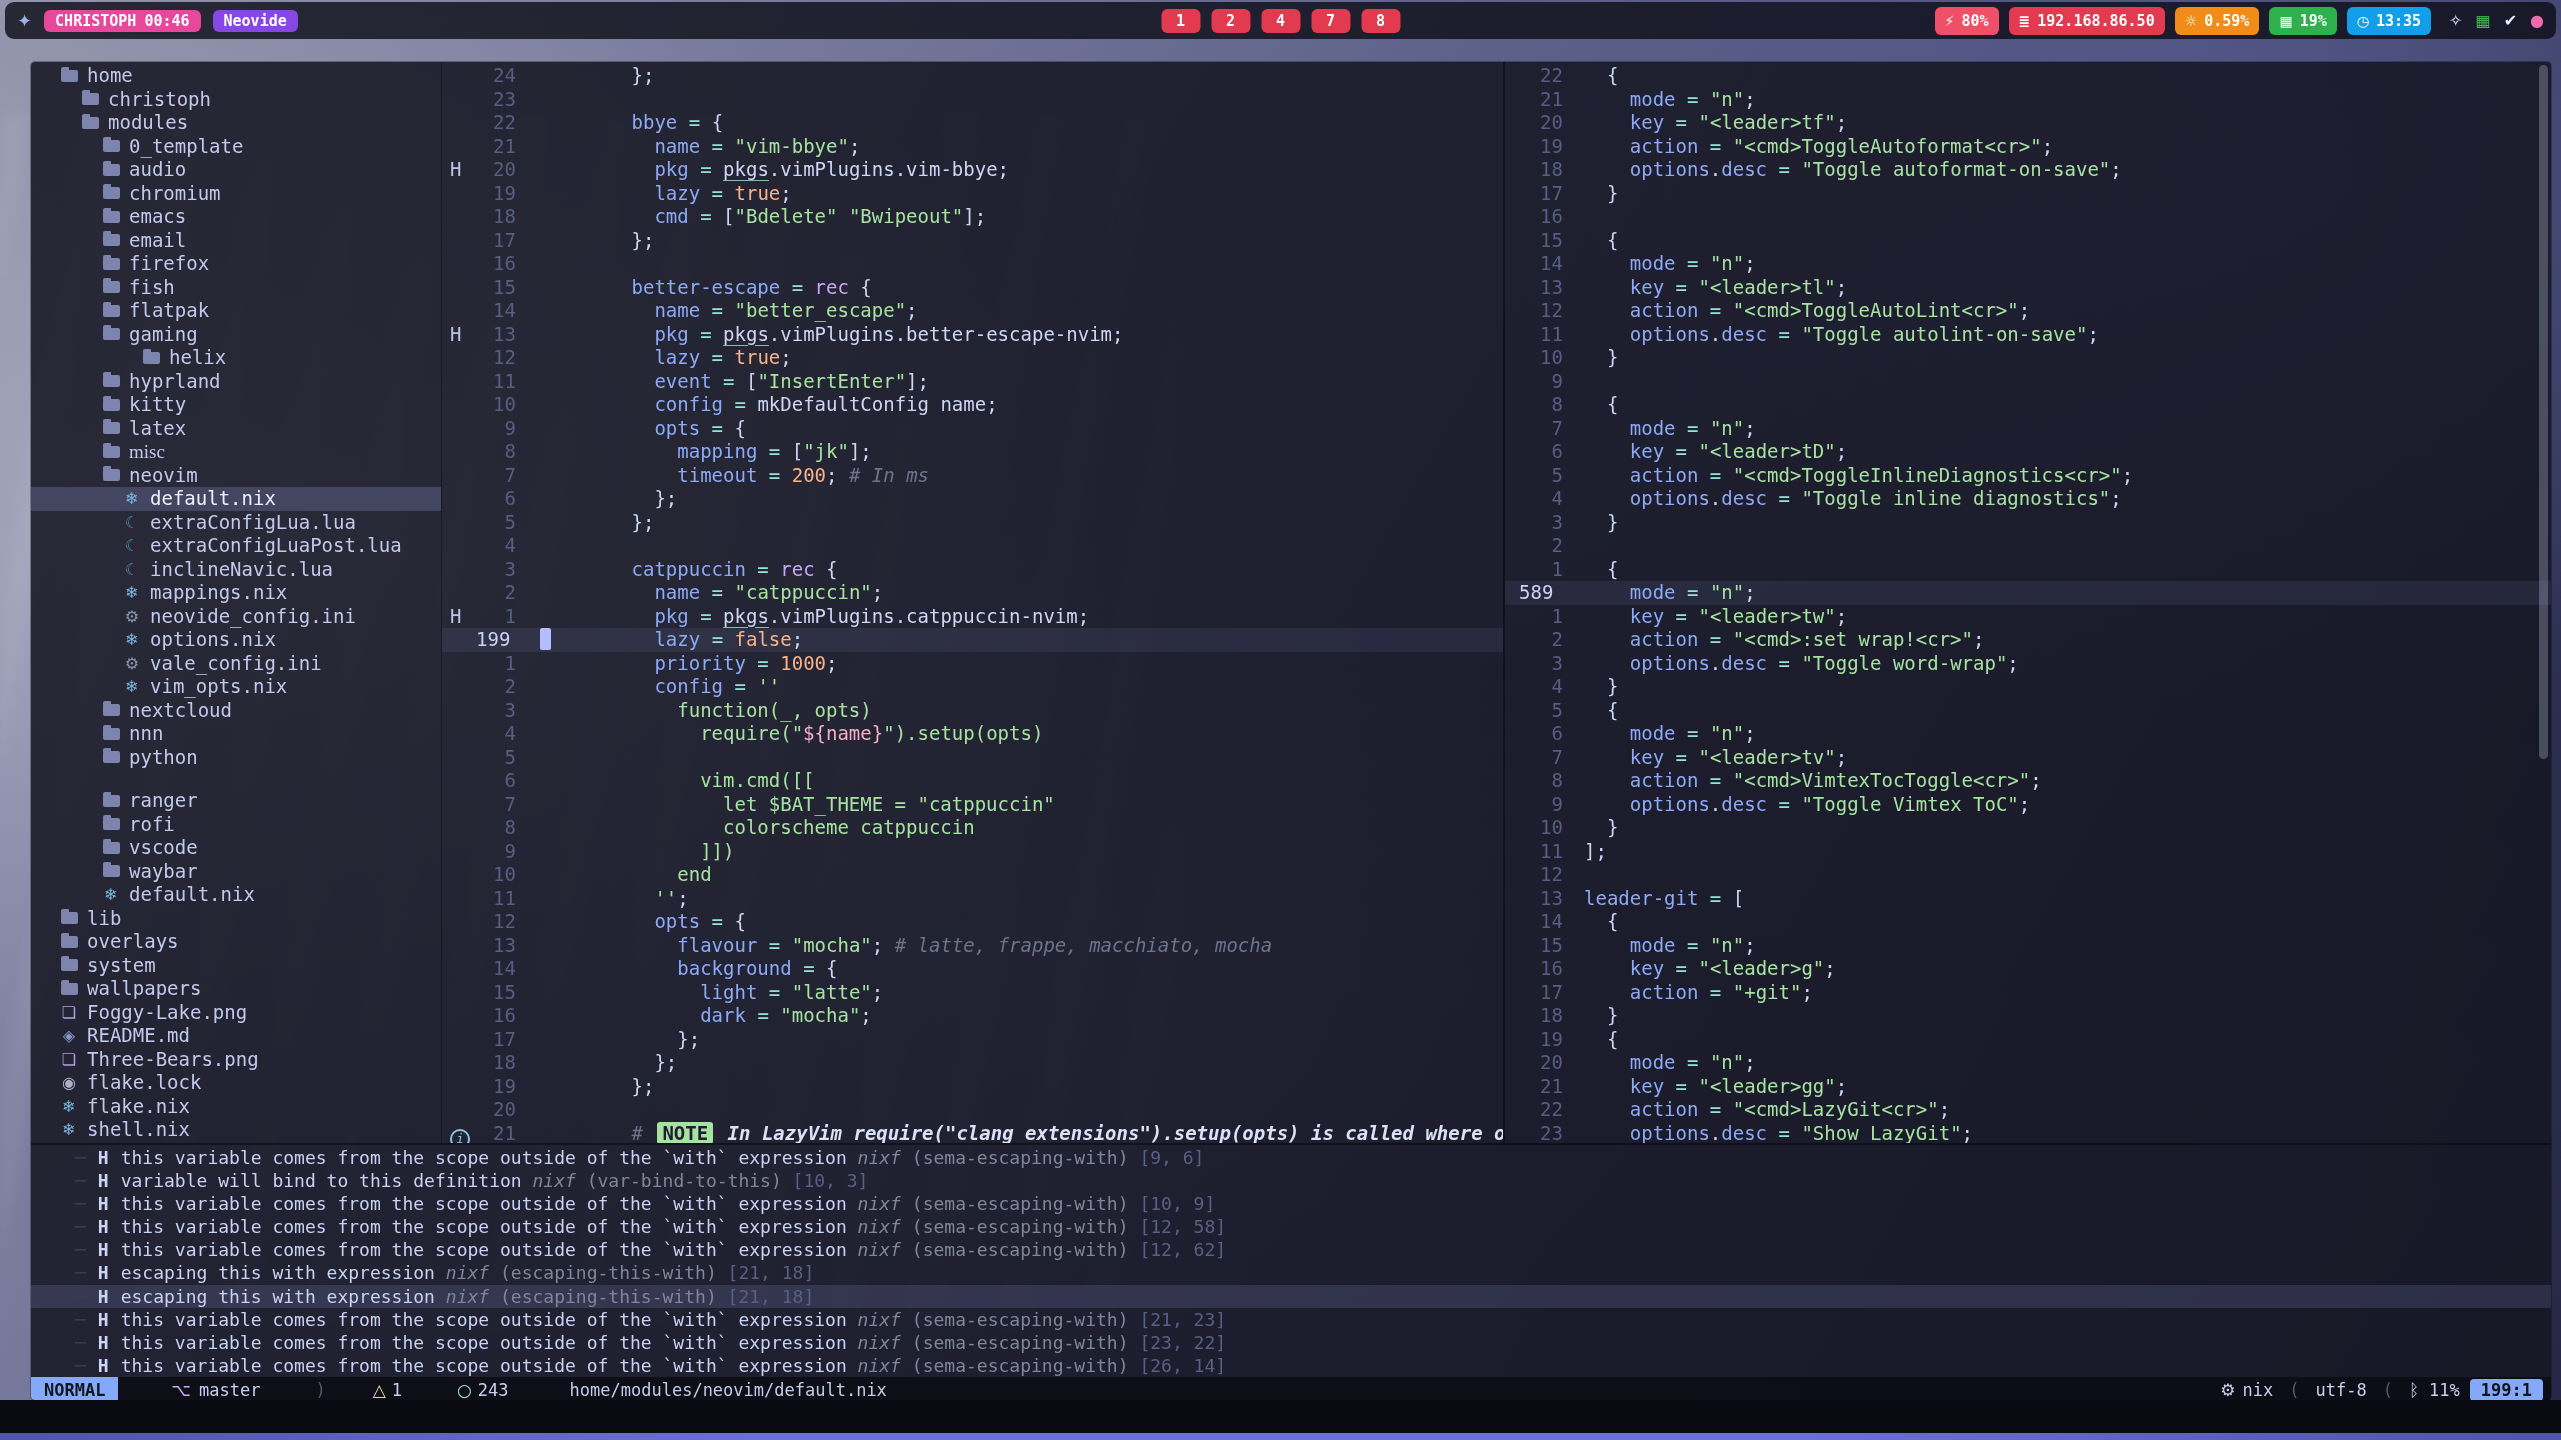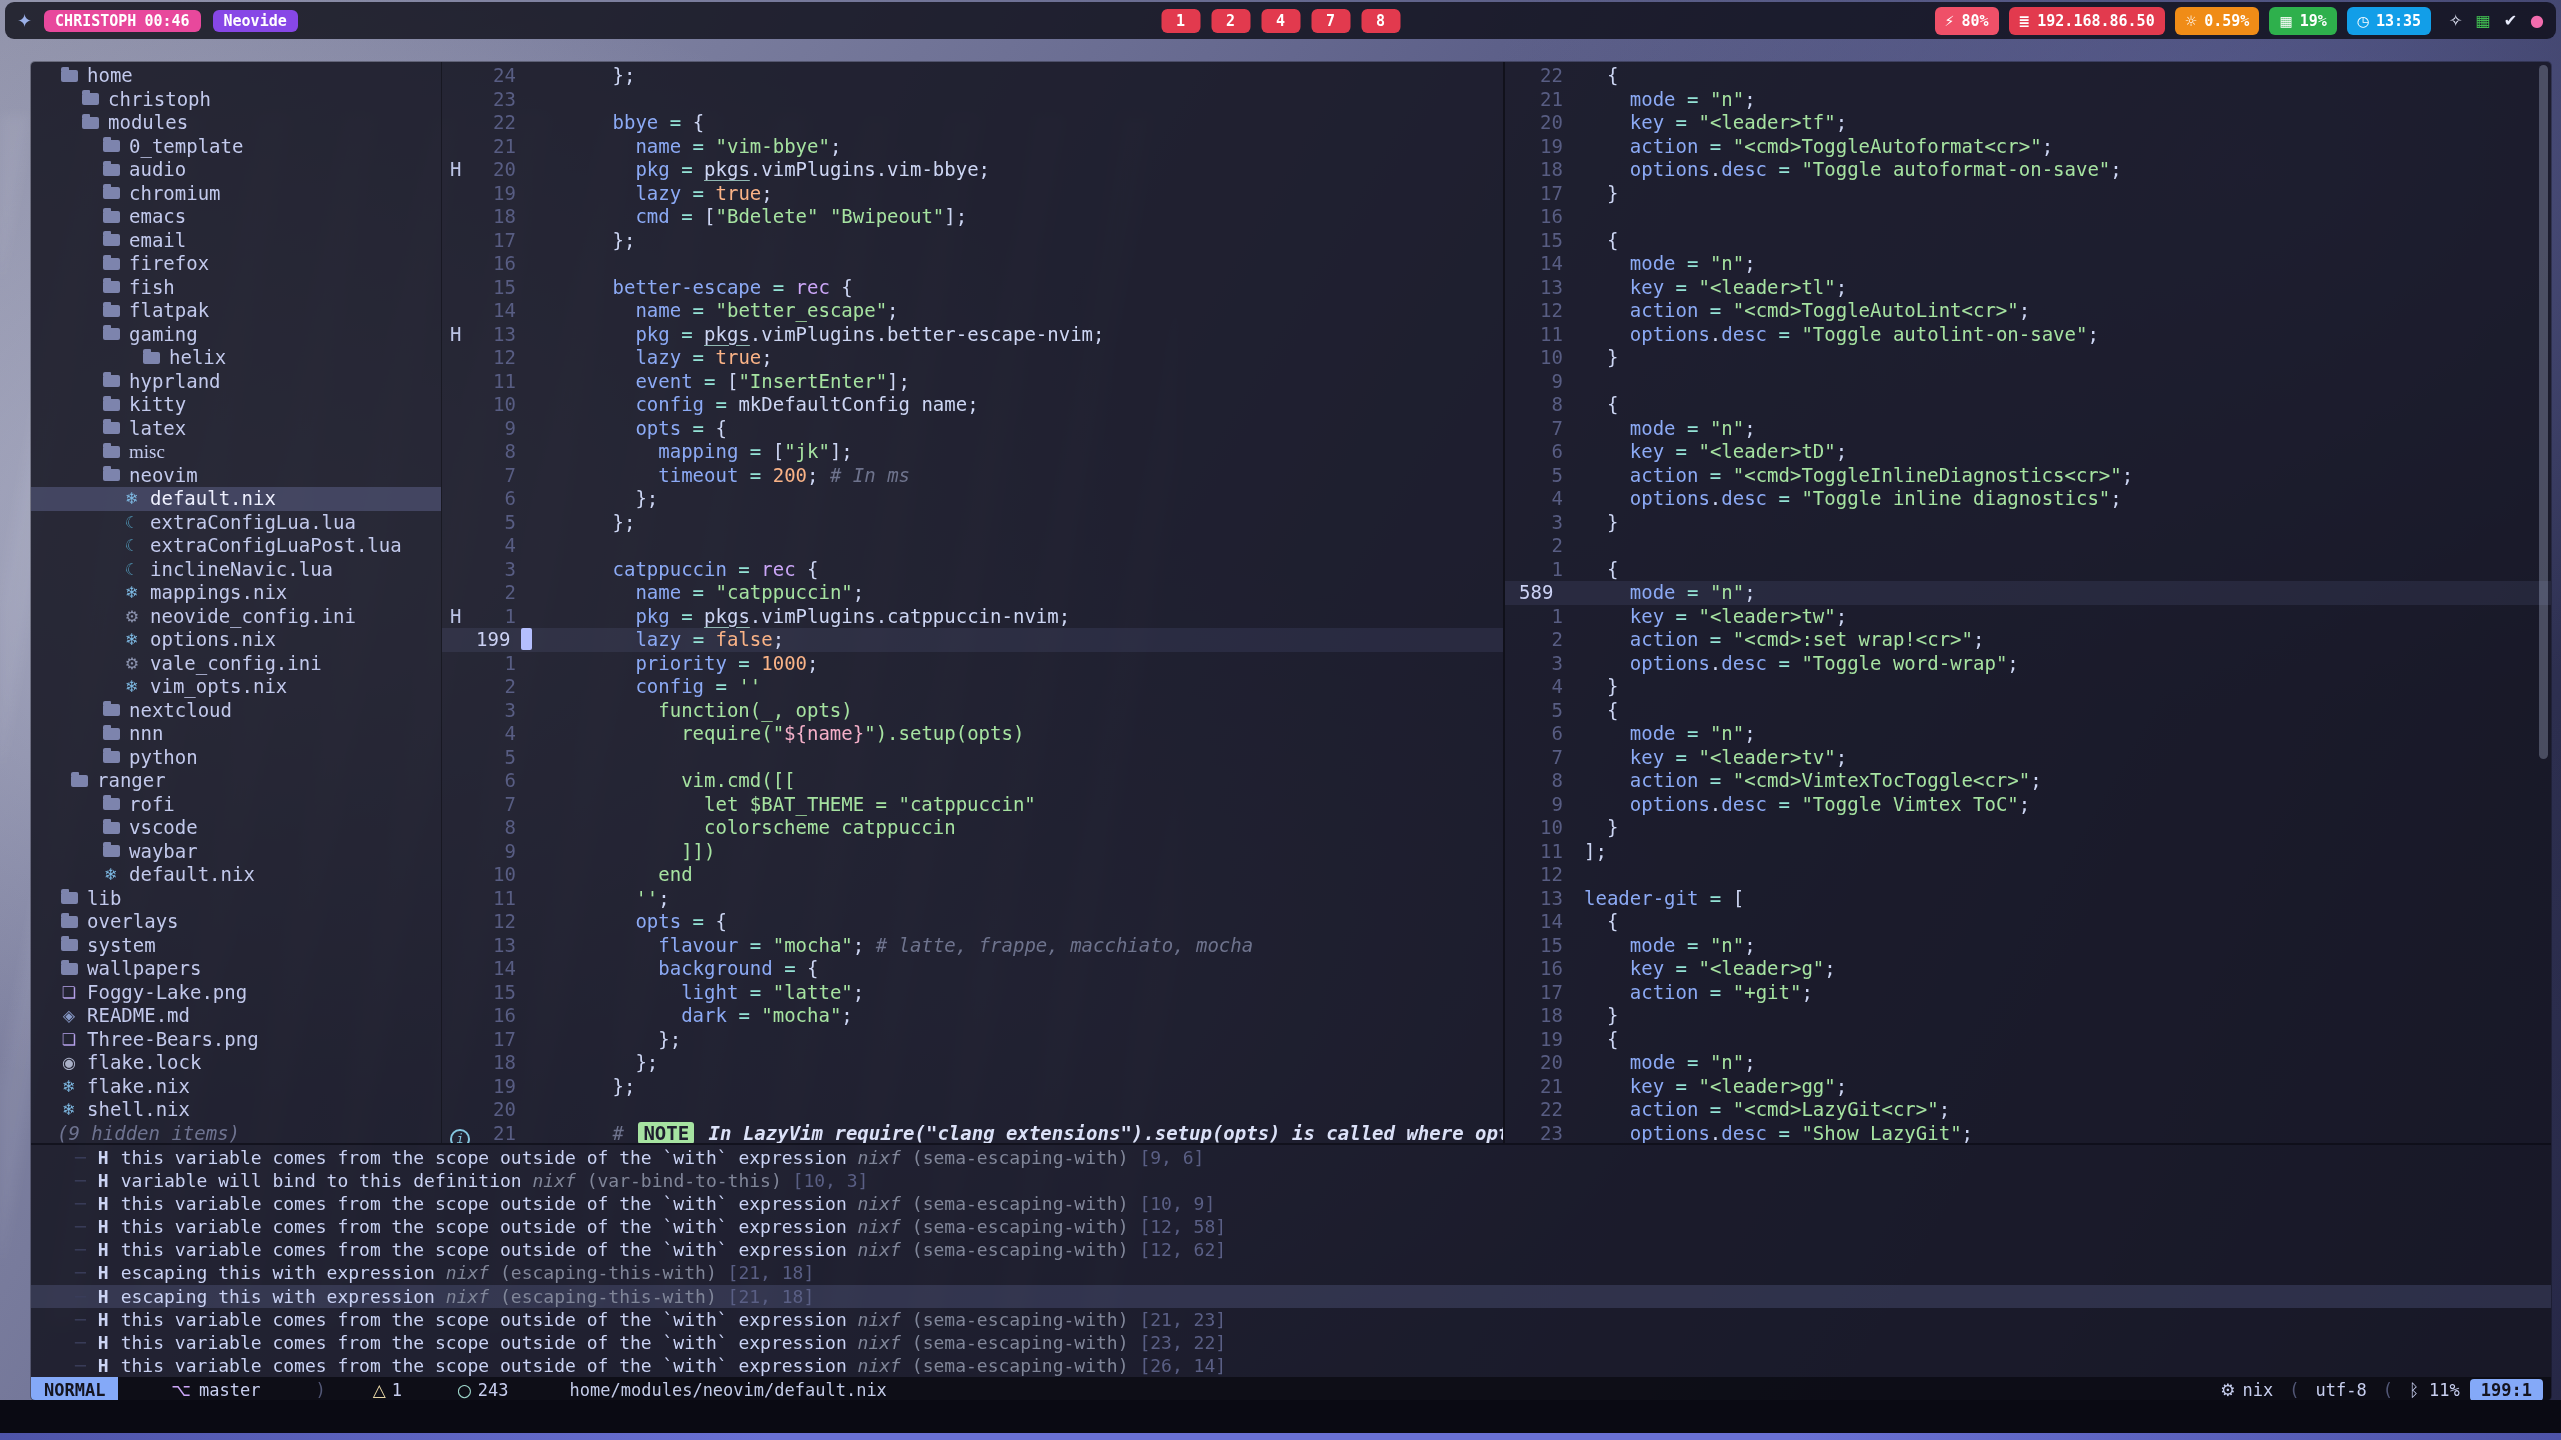--- a/index.html
+++ b/index.html
@@ -44,21 +44,21 @@
   .ticon-folder{position:relative;width:17px;height:12px;background:#7d84ad;border-radius:2px;}
   .ticon-folder::before{content:"";position:absolute;top:-3px;left:0;width:8px;height:4px;background:#7d84ad;border-radius:2px 1px 0 0;}
 
   
   .pane{font-size:19px;line-height:23.5px;white-space:pre;overflow:hidden;padding-top:2px;}
   .pane .row{height:23.5px;}
   .row.cur{background:rgba(150,158,228,.10);}
   .mid{width:1061px;flex:none;border-left:1px solid rgba(8,8,14,.45);}
   .right-pane{flex:1;border-left:2px solid rgba(8,8,14,.6);}
   .mid .sign{display:inline-block;width:26px;padding-left:8px;color:#bcc4e6;}
-  .mid .ln{display:inline-block;width:40px;text-align:right;margin-right:5px;color:#585d83;}
+  .mid .ln{display:inline-block;width:40px;text-align:right;margin-right:24px;color:#585d83;}
   .mid .cur .ln{text-align:left;color:#ccd2f5;}
   .right-pane .ln{display:inline-block;width:44px;margin-left:14px;text-align:right;margin-right:21px;color:#585d83;}
   .right-pane .cur .ln{text-align:left;color:#ccd2f5;}
   .icircle{display:inline-flex;width:16px;height:16px;border:2px solid #85c7e0;border-radius:50%;color:#85c7e0;
     font-size:12px;font-style:italic;align-items:center;justify-content:center;transform:translateY(3px);line-height:1;}
 
   .tk-p{color:#cdd6f4;}
   .tk-a{color:#8caaf5;}
   .tk-o{color:#94e2d5;}
   .tk-s{color:#a6e3a1;}
@@ -315,21 +315,21 @@
               <span class="ticon-folder"></span>
             </span>
             <span class="tree-label">nnn</span>
           </div>
           <div class="tree-row" style="padding-left: 68px;">
             <span class="ticon">
               <span class="ticon-folder"></span>
             </span>
             <span class="tree-label">python</span>
           </div>
-          <div class="tree-row" style="padding-left: 36px;">
+          <div class="tree-row" style="padding-left: 68px; margin-top: 20px;">
             <span class="ticon">
               <span class="ticon-folder"></span>
             </span>
             <span class="tree-label">ranger</span>
           </div>
           <div class="tree-row" style="padding-left: 68px;">
             <span class="ticon">
               <span class="ticon-folder"></span>
             </span>
             <span class="tree-label">rofi</span>

